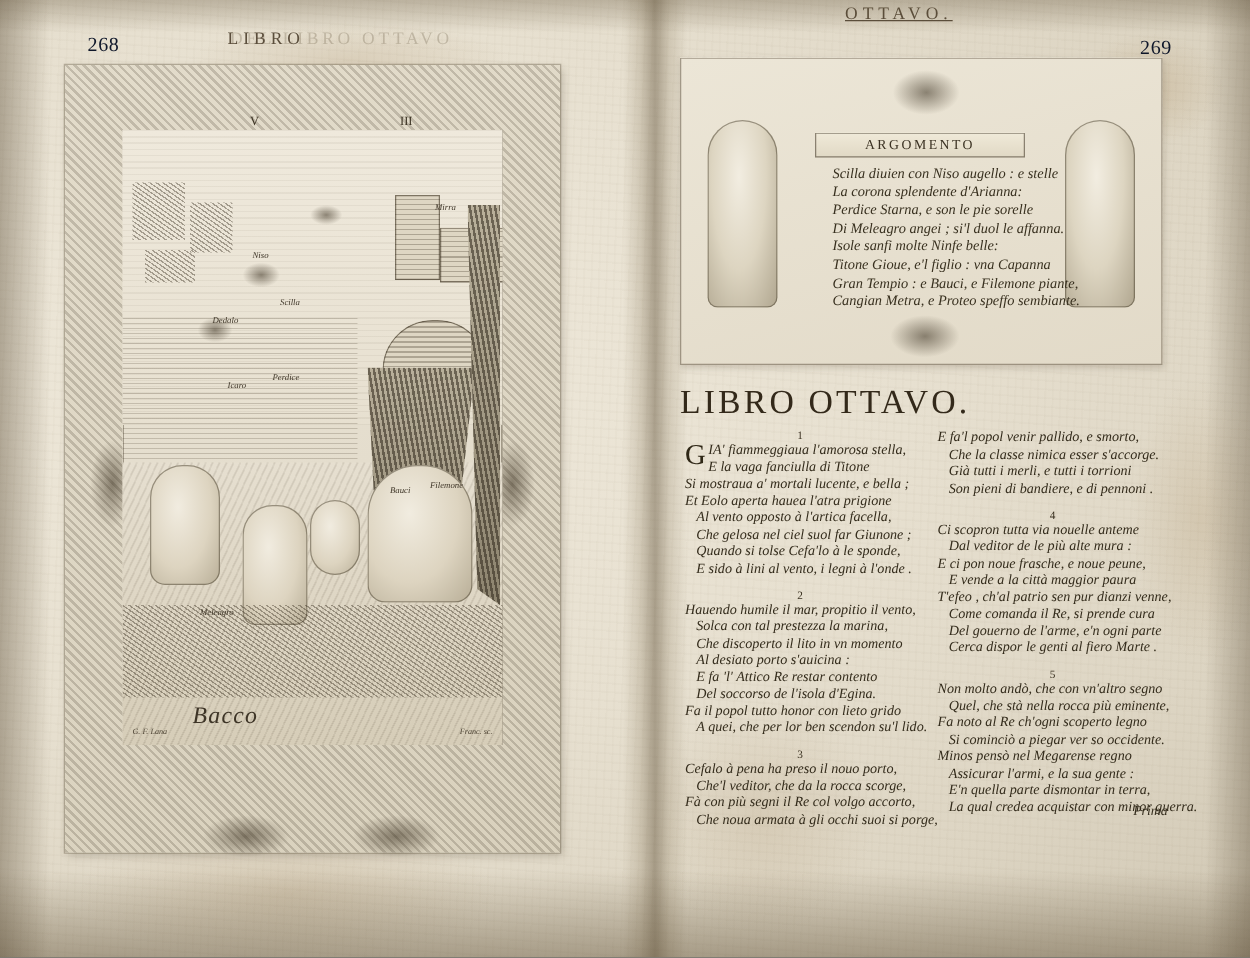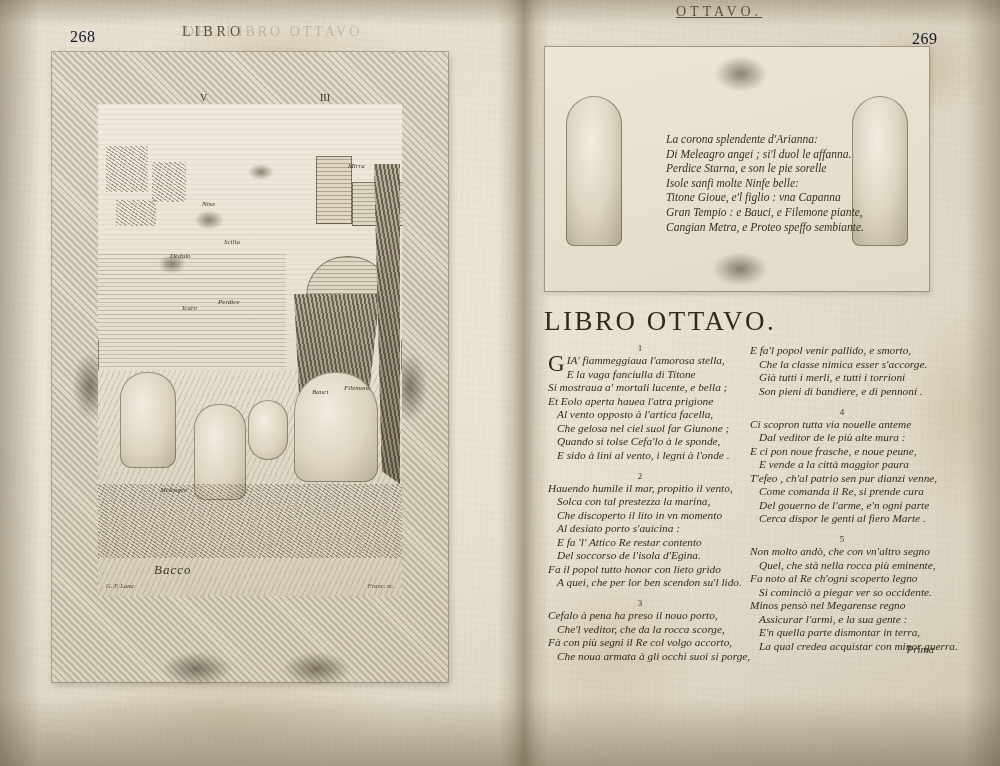--- a/index.html
+++ b/index.html
@@ -164,21 +164,21 @@
     box-shadow: inset 0 0 0 1px rgba(60,50,34,0.45);
   }
   .eng-label {
     position:absolute;
     font-family:"Liberation Serif", serif;
     font-style:italic;
     font-size:7px;
     color:#3e3527;
     white-space:nowrap;
   }
-  .eng-label.big { font-size: 13px; letter-spacing:1px;text-align:right; }
+  .eng-label.big { font-size: 19px; letter-spacing:1px;text-align:right; }
   .eng-sig { position:absolute; font-size:6.5px; font-style:italic; color:#4a4031; }
 
   
   .cart-num {
     position:absolute;
     font-size:10px;
     color:#3d3425;
     font-family:"Liberation Serif", serif;
   }
 
@@ -369,25 +369,29 @@
 
   <div class="argomento-box">
     <div class="arg-frame"></div>
 
     <div class="herm" style="left:22px; top:50px;"></div>
     <div class="cyb" style="right:22px; top:50px;"></div>
 
     <div class="blob" style="left:170px;top:10px;width:54px;height:36px;"></div>
     <div class="blob" style="left:168px;top:206px;width:56px;height:34px;"></div>
 
+    <div class="arg-banner">
+      <span>ARGOMENTO</span>
+    </div>
 
     <div class="arg-lines">
+      <div>Scilla diuien con Niso augello : e stelle</div>
       <div>La corona splendente d'Arianna:</div>
+      <div>Perdice Starna, e son le pie sorelle</div>
       <div>Di Meleagro angei ; si'l duol le affanna.</div>
-      <div>Perdice Starna, e son le pie sorelle</div>
       <div>Isole sanfi molte Ninfe belle:</div>
       <div>Titone Gioue, e'l figlio : vna Capanna</div>
       <div>Gran Tempio : e Bauci, e Filemone piante,</div>
       <div>Cangian Metra, e Proteo speffo sembiante.</div>
     </div>
   </div>
 
   <div class="book-title">LIBRO OTTAVO.</div>
 
   <div class="columns">

